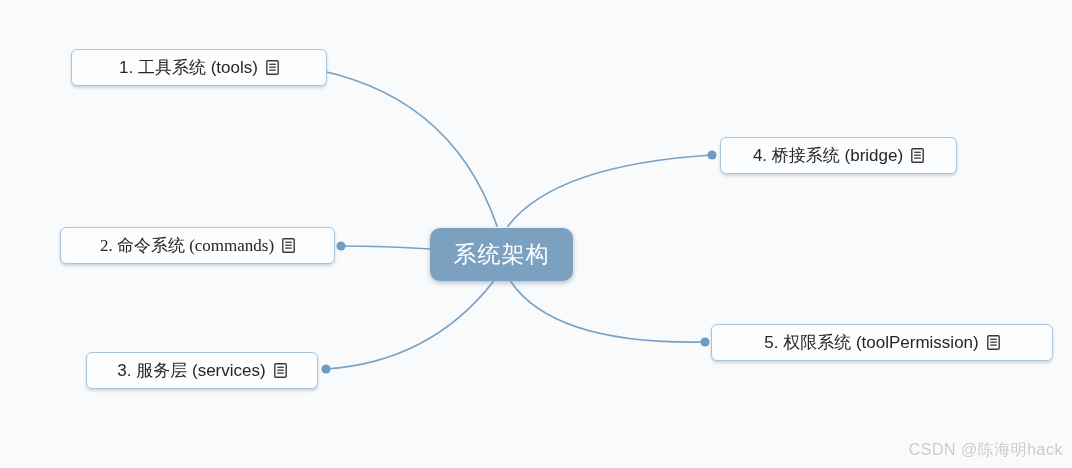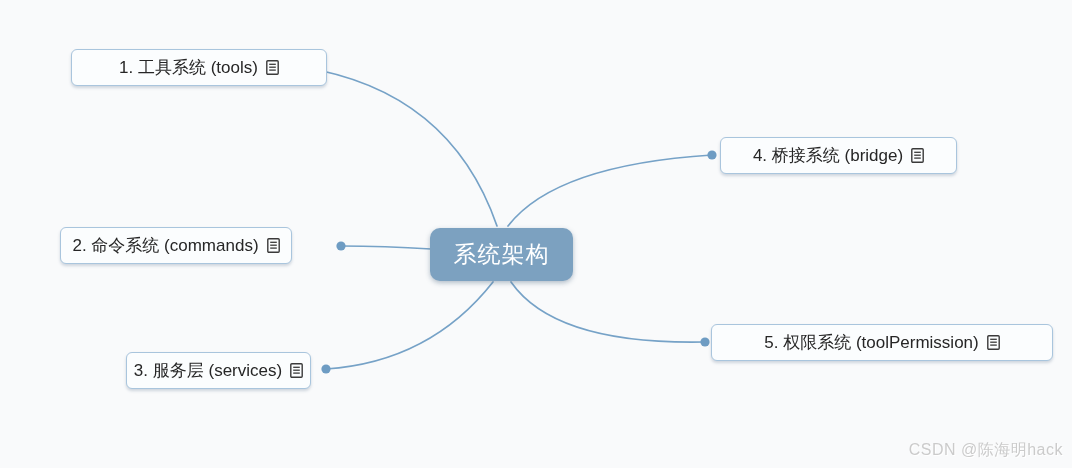--- a/index.html
+++ b/index.html
@@ -55,22 +55,22 @@
     border:none;
     border-radius:10px;
     box-shadow:0 2px 5px rgba(90,115,140,0.45);
     color:var(--root-text);
     font-size:23px;
     letter-spacing:1px;
     white-space:nowrap;
     cursor:default;
   }
   .node-1{left:71px;  top:49px;  width:256px; height:37px;}
-  .node-2{left:60px;  top:227px; width:232px; height:37px;}
-  .node-3{left:86px;  top:352px; width:185px; height:37px;margin-left:40px;}
+  .node-2{left:60px;  top:227px; width:275px; height:37px;font-family:Liberation Serif, serif;}
+  .node-3{left:86px;  top:352px; width:232px; height:37px;}
   .node-4{left:720px; top:137px; width:237px; height:37px;}
   .node-5{left:711px; top:324px; width:342px; height:37px;}
   .root-0{left:430px; top:228px; width:143px; height:53px;}
   .note-icon{display:inline-flex;flex:0 0 auto;}
   .watermark{
     position:absolute;right:9px;bottom:7px;z-index:3;
     font-size:16px;
     color:var(--watermark);
     text-shadow:1px 1px 0 #ffffff;
     letter-spacing:0.5px;

